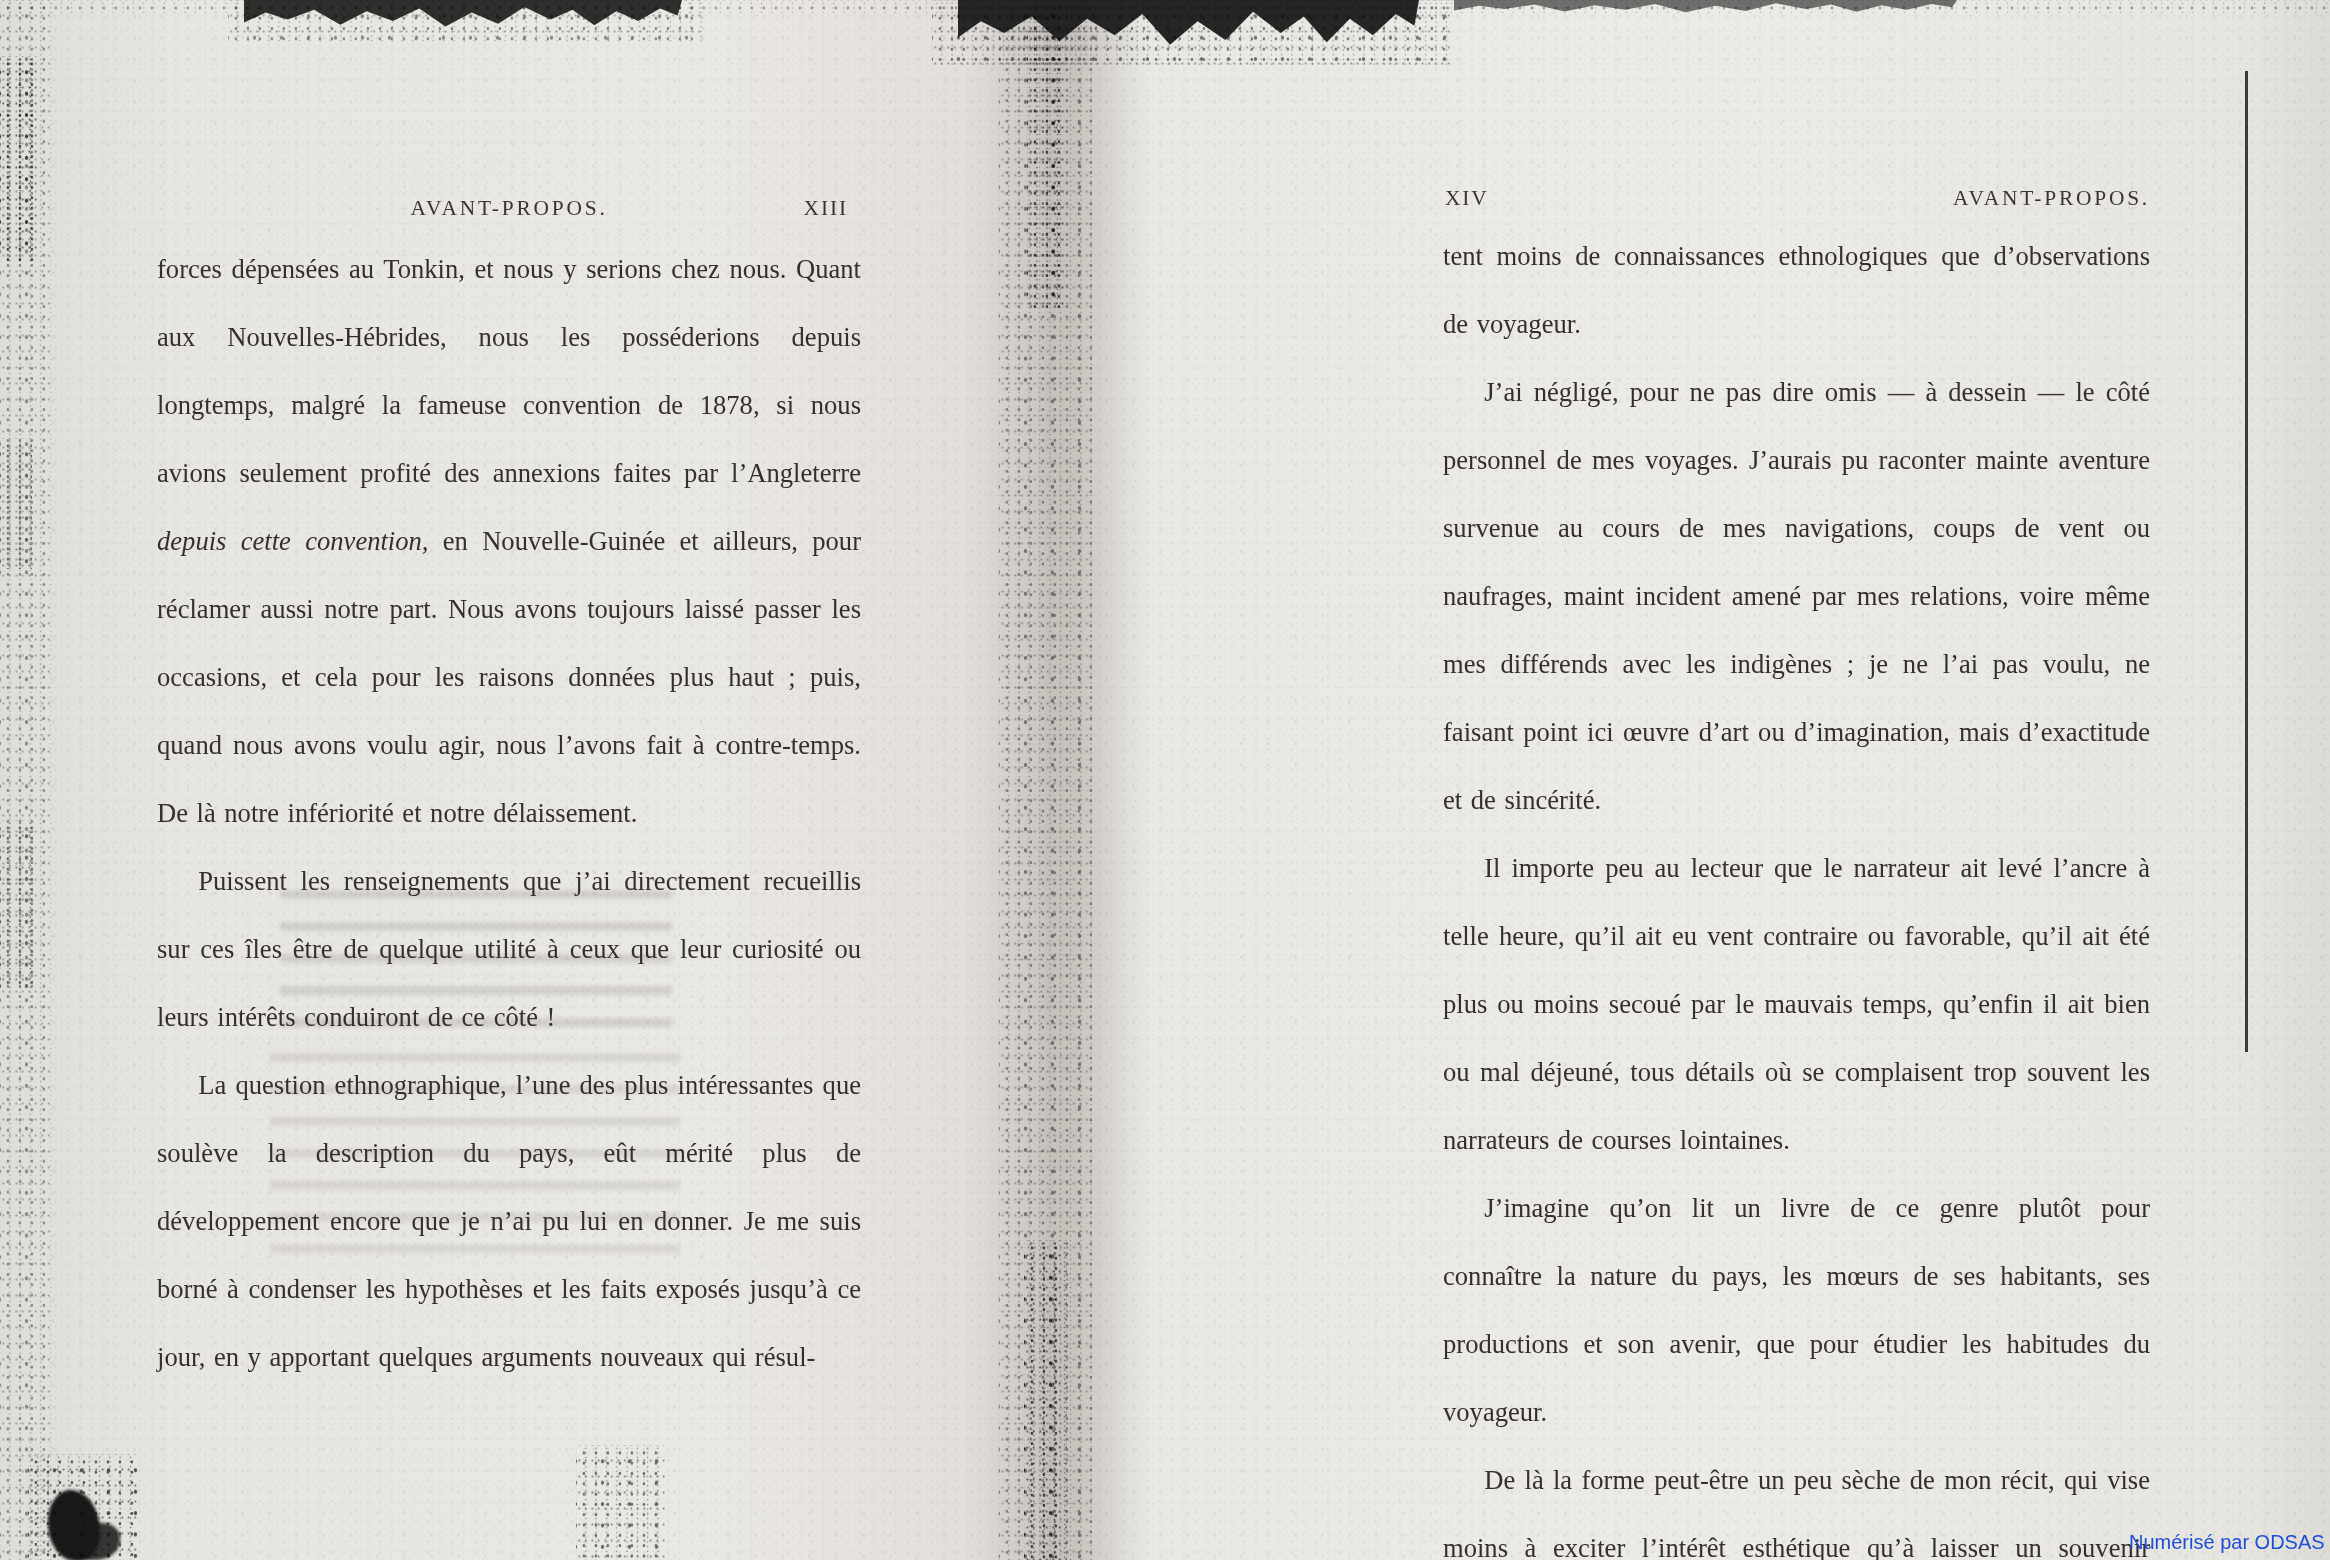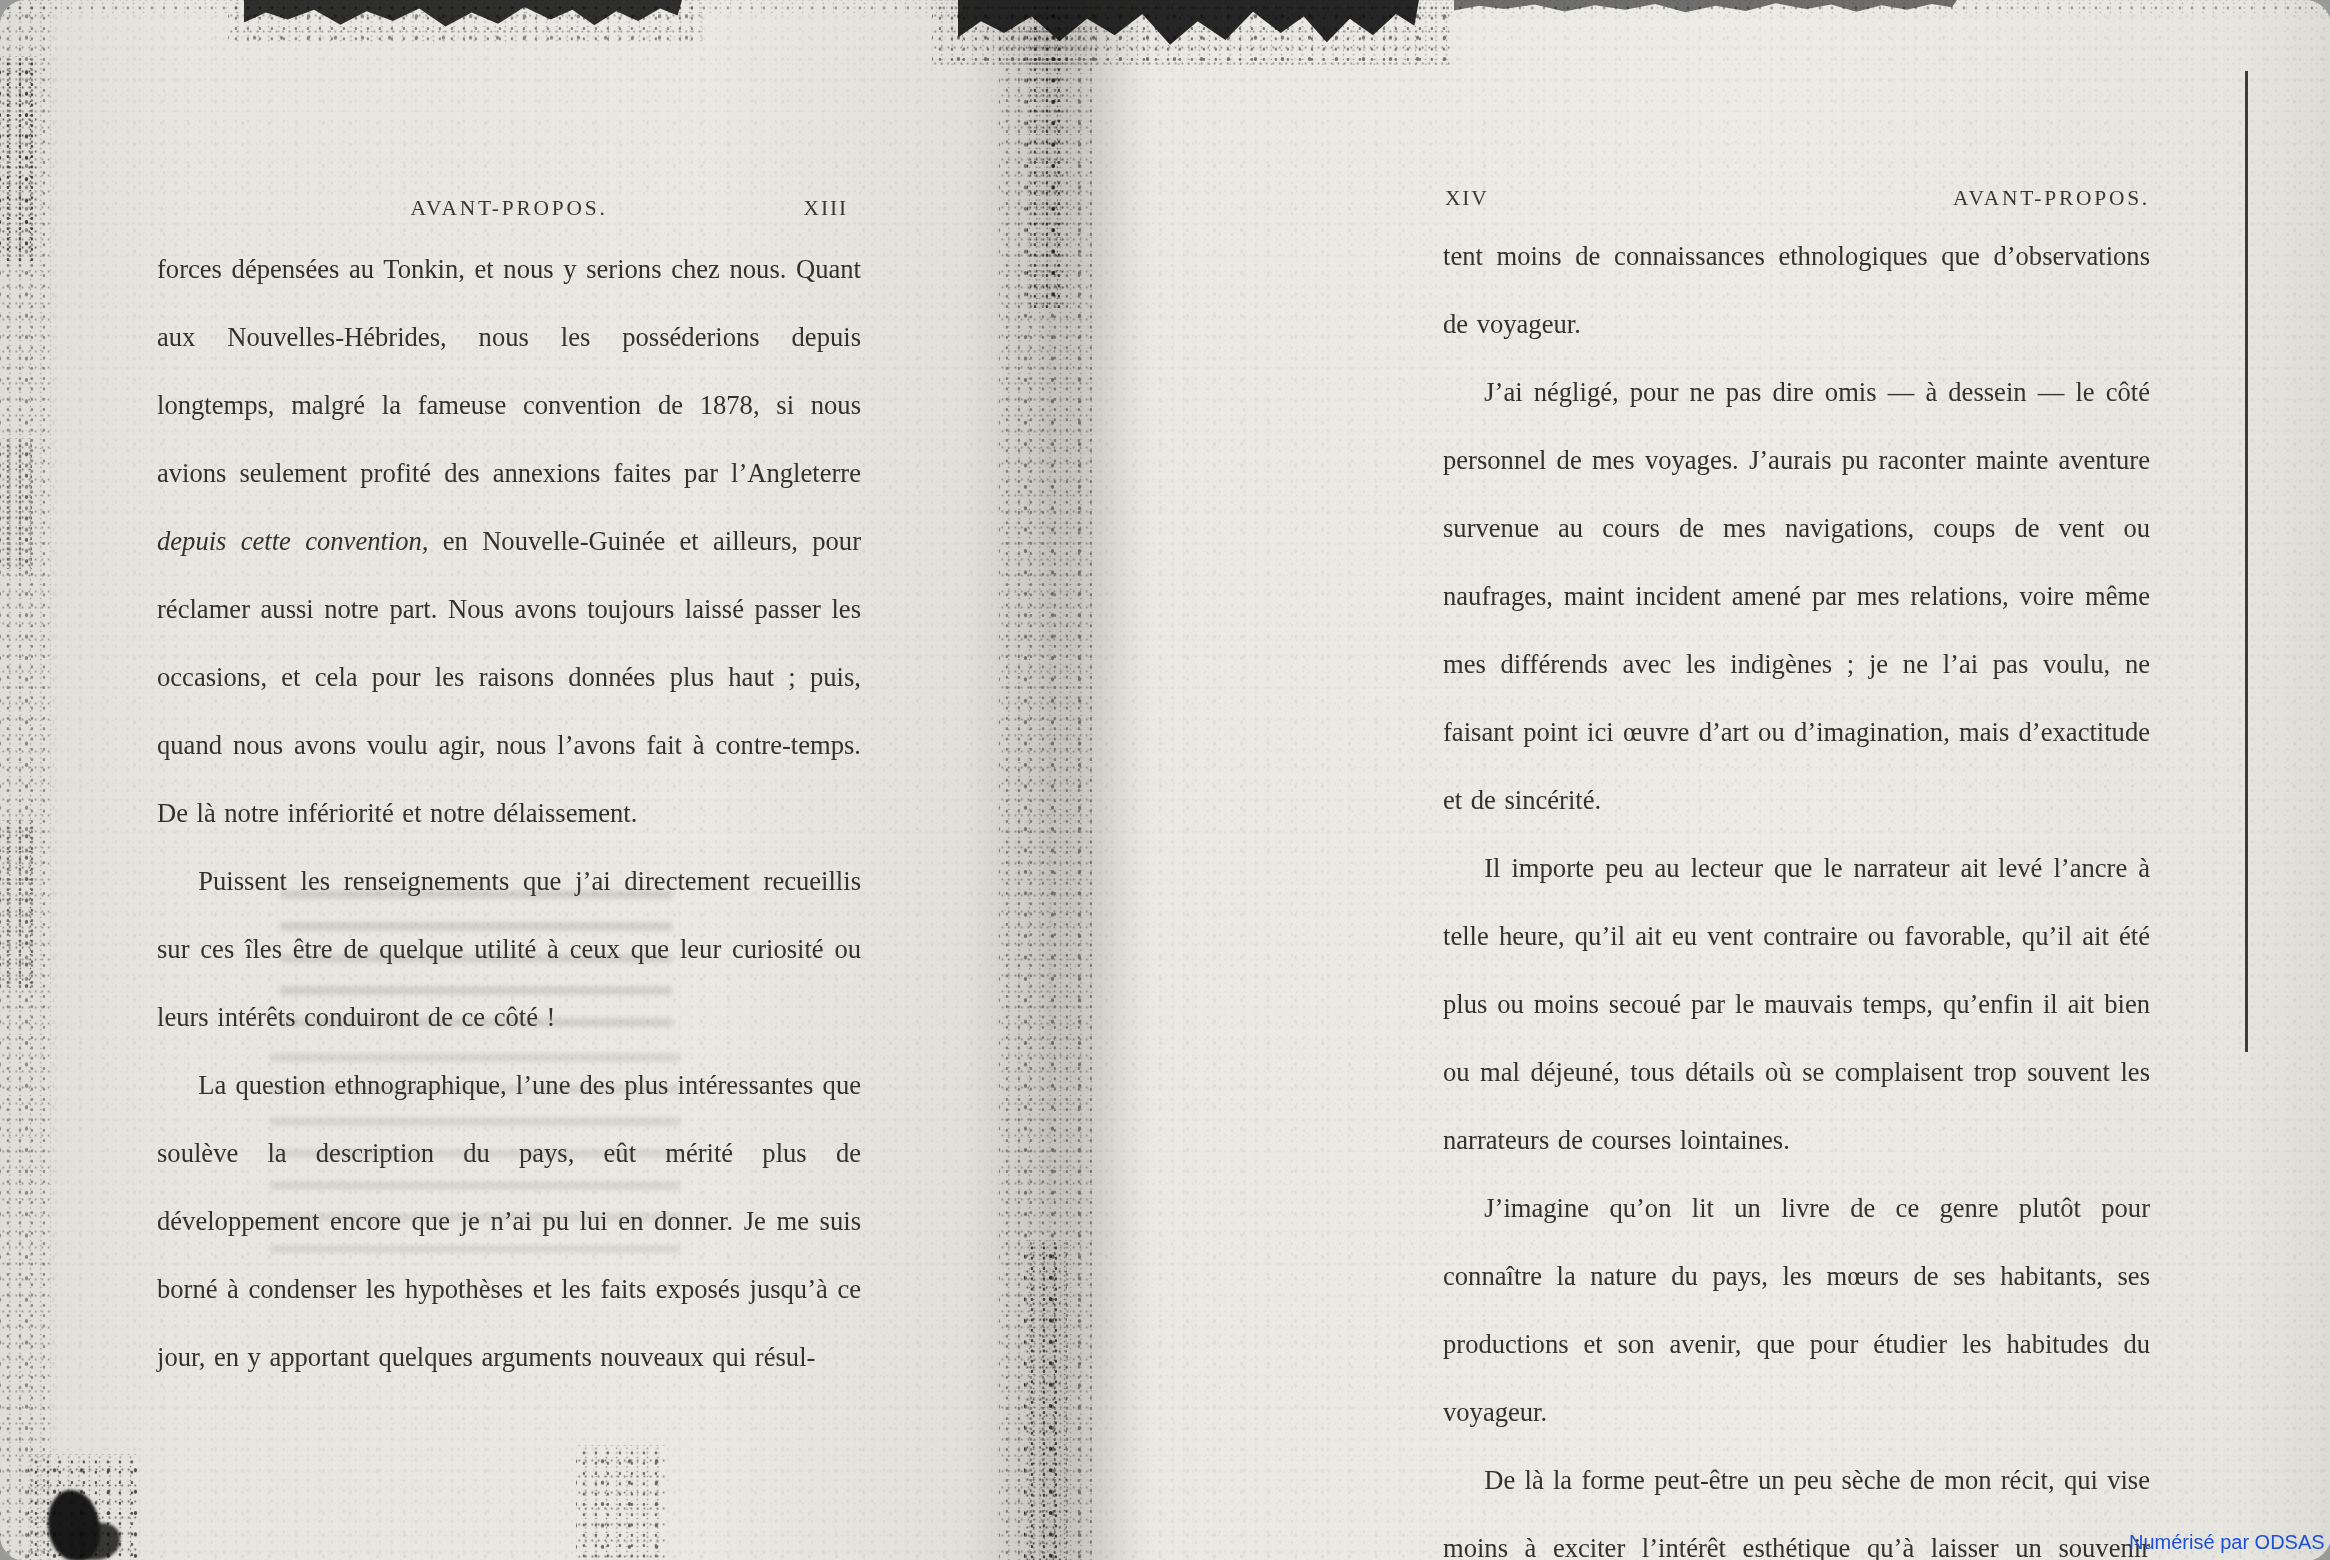--- a/index.html
+++ b/index.html
@@ -2,21 +2,20 @@
 <html style="font-size:15px"><head>
 <meta charset="utf-8">
 <style>
   * { margin:0; padding:0; box-sizing:border-box; }
   html,body { background:#9a9a98; }
   #scan {
     position:relative; width:2331px; height:1561px; overflow:hidden;
     background:#e4e2dd;
     font-family:"Liberation Serif","DejaVu Serif",serif;
     color:#34302b;
-    border-radius:26px;
   }
   .page-bg { position:absolute; top:0; height:1561px; }
   .page-bg.left  { left:0; width:1044px;
     background:linear-gradient(to right,#dfddd7 0%,#e8e6e1 18%,#eae8e3 68%,#e1deda 97%); }
   .page-bg.right { left:1044px; width:1286px;
     background:linear-gradient(to right,#dcd8d2 0%,#eae8e3 7%,#edebe6 55%,#e7e5e0 93%,#dddbd6 100%); }
 
   
   .header { position:absolute; font-size:21.4px; letter-spacing:2.8px; color:#3a362f; }
   .header-left  { left:157px; top:196px; width:704px; text-align:center; }

